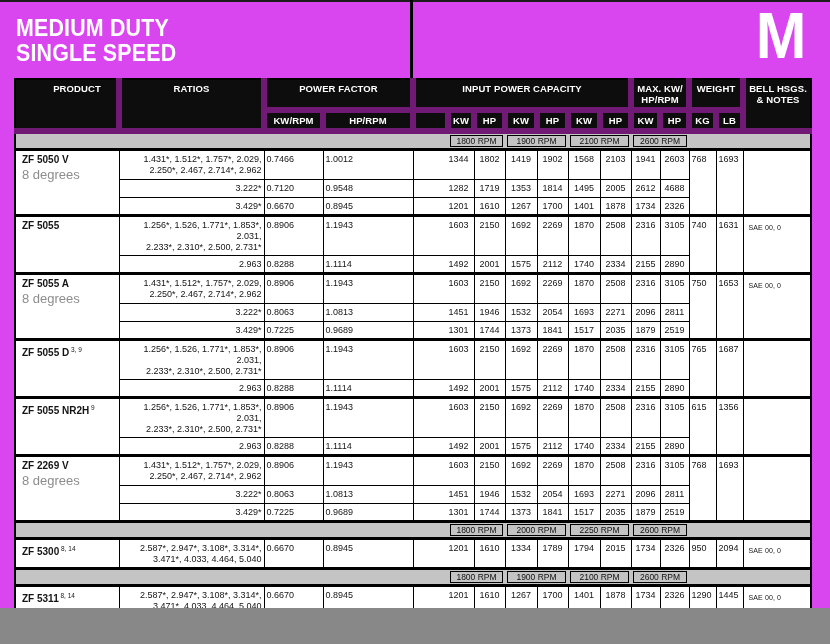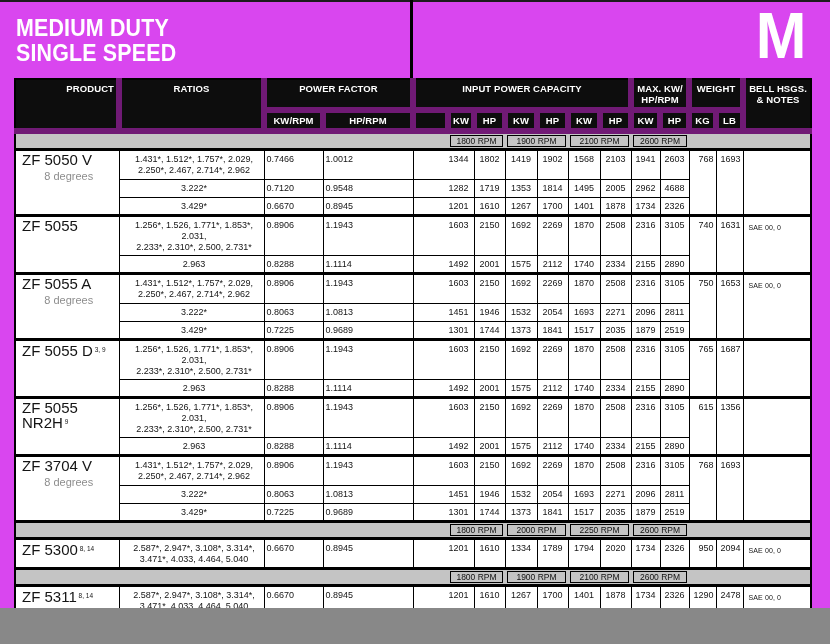--- a/index.html
+++ b/index.html
@@ -22,44 +22,44 @@
   .header-divider { position:absolute; left:410px; top:0; width:3px; height:78px; background:#000; }
 
   table.zf { position:absolute; left:14px; top:78px; width:798px;
     border-collapse:collapse; table-layout:fixed; background:#fff; border:2px solid #000; }
 
   thead th { background:#0d0d0d; color:#fff; border:6px solid #701a75;
     font-size:9.5px; font-weight:bold; text-align:center; vertical-align:top;
     padding:3px 2px 2px; letter-spacing:.1px; }
   thead tr.hrow1 th { height:30px; border-top:none; }
   thead tr.hrow2 th { height:16px; padding-top:2px; }
-  th.hd-product { border-left:none; text-align:right; padding-left:24px; }
+  th.hd-product { border-left:none; text-align:center; padding-left:24px; }
   th.hd-bell { border-right:none;margin-top:33px; }
   th.hd-spacer { border-right:none; }
 
   tbody td { border:1px solid #000; background:#fff; color:#141414;
     font-size:9px; vertical-align:top; padding:3px 2px 2px; line-height:11px; }
   tr.row-first td { height:30px; }
   tr.row-sub td { height:18px; }
   tr.group-sep td { border-top:3px solid #000; }
 
   tr.band-row td { background:#c4c4c4; border-top:3px solid #000; border-bottom:3px solid #000;
     border-left:none; border-right:none; padding:1px 0; height:13px; }
   .rpm-box { border:1.5px solid #000; margin:0 2px; height:12px; line-height:11px;
     text-align:center; font-size:8.5px; color:#111; background:#c4c4c4; }
 
   td.product-cell { padding:3px 3px 2px 6px; }
-  .product-name { font-weight:normal; font-size:15px; }
+  .product-name { font-weight:bold; font-size:10px; }
   .product-sup { font-size:6.5px; vertical-align:super; }
-  .product-sub { color:#8d8d8d; font-size:11px; margin-top:3px;text-align:center; }
-  td.ratios-cell { text-align:center; padding-left:7px; white-space:pre-line; }
+  .product-sub { color:#8d8d8d; font-size:13px; margin-top:3px; }
+  td.ratios-cell { text-align:right; padding-left:7px; white-space:pre-line; }
   td.pf-cell { text-align:left; }
   td.num { text-align:center; }
   td.num-kw1 { text-align:right; padding-right:5px;margin-left:24px; }
-  td.weight-cell { text-align:right; }
+  td.weight-cell { text-align:left; }
   td.bell-cell { font-size:7px; padding:5px 1px 2px 5px; letter-spacing:.1px; }
 
   .bottom-strip { position:absolute; left:0; top:636px; width:812px; height:8px; background:#000; }
   .page-marker { position:absolute; left:596px; top:629px; width:0; height:0;
     border-left:8px solid transparent; border-right:8px solid transparent; border-top:8px solid #000; }
 </style>
 </head>
 <body>
 
 <div id="page">
@@ -160,21 +160,21 @@
         <tr class="row-sub">
           <td class="ratios-cell">3.222*</td>
           <td class="pf-cell">0.7120</td>
           <td class="pf-cell">0.9548</td>
           <td class="num num-kw1" colspan="2">1282</td>
           <td class="num">1719</td>
           <td class="num">1353</td>
           <td class="num">1814</td>
           <td class="num">1495</td>
           <td class="num">2005</td>
-          <td class="num">2962</td>
+          <td class="num">2612</td>
           <td class="num">4688</td>
         </tr>
         <tr class="row-sub">
           <td class="ratios-cell">3.429*</td>
           <td class="pf-cell">0.6670</td>
           <td class="pf-cell">0.8945</td>
           <td class="num num-kw1" colspan="2">1201</td>
           <td class="num">1610</td>
           <td class="num">1267</td>
           <td class="num">1700</td>
@@ -314,21 +314,21 @@
           <td class="num num-kw1" colspan="2">1492</td>
           <td class="num">2001</td>
           <td class="num">1575</td>
           <td class="num">2112</td>
           <td class="num">1740</td>
           <td class="num">2334</td>
           <td class="num">2155</td>
           <td class="num">2890</td>
         </tr>
         <tr class="row-first group-sep">
-          <td class="product-cell" rowspan="3"><span class="product-name">ZF 3704 V</span><div class="product-sub">8 degrees</div></td>
+          <td class="product-cell" rowspan="3"><span class="product-name">ZF 2269 V</span><div class="product-sub">8 degrees</div></td>
           <td class="ratios-cell">1.431*, 1.512*, 1.757*, 2.029,
 2.250*, 2.467, 2.714*, 2.962</td>
           <td class="pf-cell">0.8906</td>
           <td class="pf-cell">1.1943</td>
           <td class="num num-kw1" colspan="2">1603</td>
           <td class="num">2150</td>
           <td class="num">1692</td>
           <td class="num">2269</td>
           <td class="num">1870</td>
           <td class="num">2508</td>
@@ -384,21 +384,21 @@
           <td class="product-cell" rowspan="1"><span class="product-name">ZF 5300</span><sup class="product-sup"> 8, 14</sup></td>
           <td class="ratios-cell">2.587*, 2.947*, 3.108*, 3.314*,
 3.471*, 4.033, 4.464, 5.040</td>
           <td class="pf-cell">0.6670</td>
           <td class="pf-cell">0.8945</td>
           <td class="num num-kw1" colspan="2">1201</td>
           <td class="num">1610</td>
           <td class="num">1334</td>
           <td class="num">1789</td>
           <td class="num">1794</td>
-          <td class="num">2020</td>
+          <td class="num">2015</td>
           <td class="num">1734</td>
           <td class="num">2326</td>
           <td class="weight-cell" rowspan="1">950</td>
           <td class="weight-cell" rowspan="1">2094</td>
           <td class="bell-cell" rowspan="1">SAE 00, 0</td>
         </tr>
         <tr class="band-row">
           <td class="band-filler" colspan="5"></td>
           <td class="band-cell" colspan="2">
             <div class="rpm-box">1800 RPM</div>
@@ -422,21 +422,21 @@
           <td class="pf-cell">0.8945</td>
           <td class="num num-kw1" colspan="2">1201</td>
           <td class="num">1610</td>
           <td class="num">1267</td>
           <td class="num">1700</td>
           <td class="num">1401</td>
           <td class="num">1878</td>
           <td class="num">1734</td>
           <td class="num">2326</td>
           <td class="weight-cell" rowspan="1">1290</td>
-          <td class="weight-cell" rowspan="1">2478</td>
+          <td class="weight-cell" rowspan="1">1445</td>
           <td class="bell-cell" rowspan="1">SAE 00, 0</td>
         </tr>
         <tr class="band-row">
           <td class="band-filler" colspan="5"></td>
           <td class="band-cell" colspan="2">
             <div class="rpm-box">1800 RPM</div>
           </td>
           <td class="band-cell" colspan="2">
             <div class="rpm-box">2000 RPM</div>
           </td>

